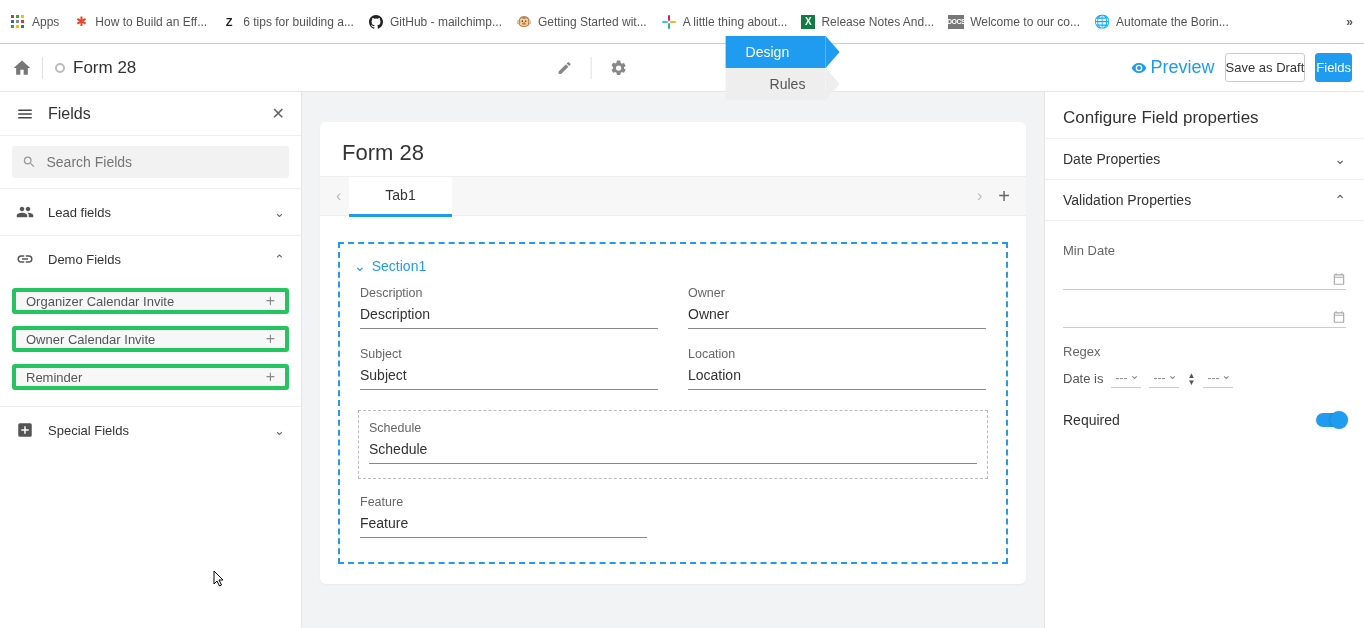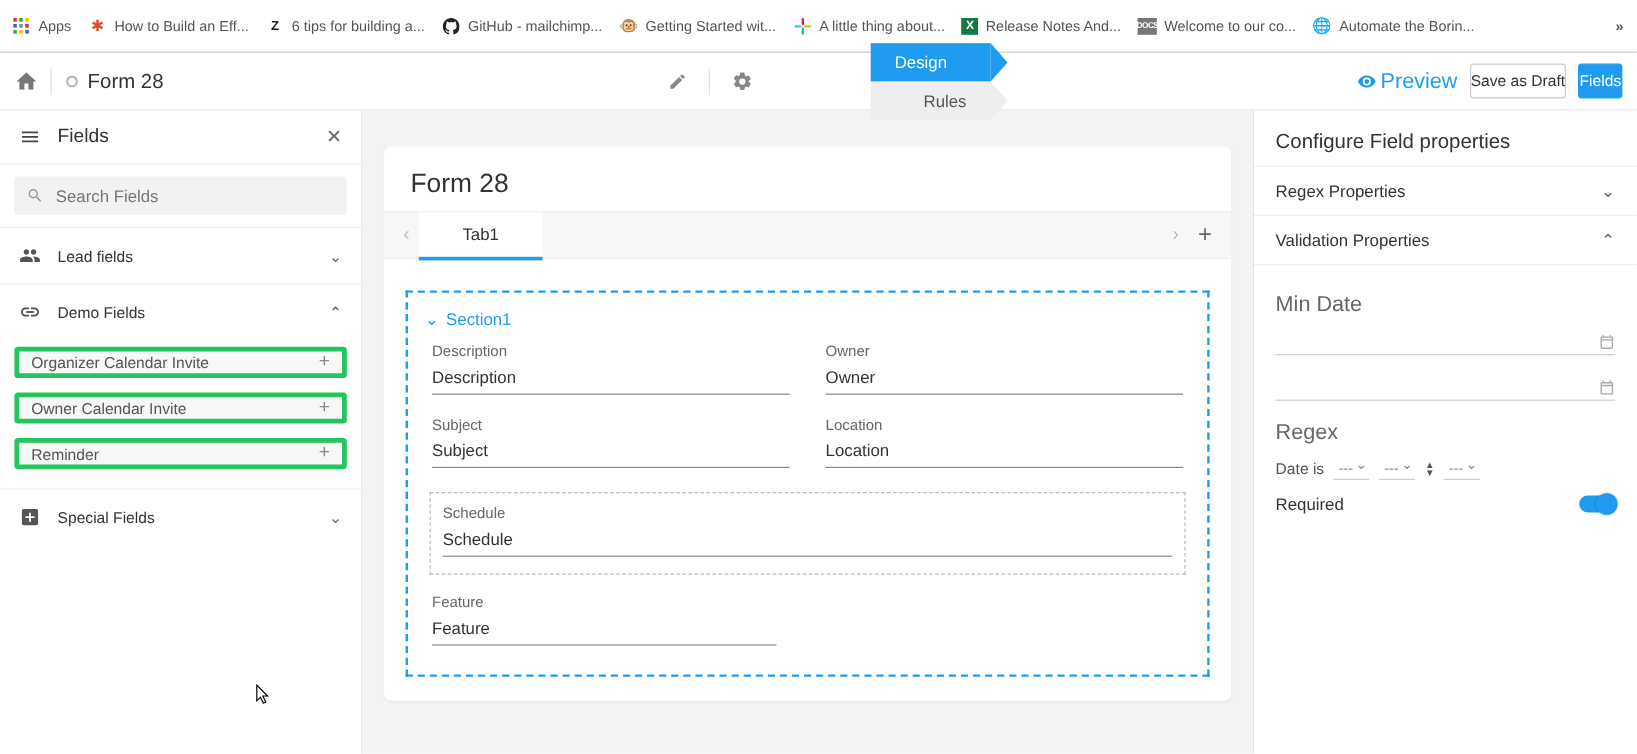--- a/index.html
+++ b/index.html
@@ -69,27 +69,27 @@
   .full-row .fval { max-width:100%; }
   .feature-row { margin:16px 6px 0; max-width:45%; }
 
   
   .panel-right { width:320px; border-left:1px solid #e5e5e5; padding:0 0 10px; font-size:14px; color:#333; }
   .panel-right .ptitle { padding:16px 18px 10px; font-size:17px; }
   .prop-row { display:flex; align-items:center; padding:12px 18px; border-top:1px solid #eee; cursor:pointer; }
   .prop-row .chev { margin-left:auto; color:#666; }
   .prop-body { padding:6px 18px 16px; border-top:1px solid #eee; }
   .prop-field { margin-top:16px; }
-  .prop-field .plabel { font-size:18px; color:#666; margin-bottom:10px; }
+  .prop-field .plabel { font-size:13px; color:#666; margin-bottom:10px; }
   .date-input { border-bottom:1px solid #ccc; height:22px; display:flex; align-items:center; justify-content:flex-end; color:#999; }
   .regex-row { display:flex; align-items:center; gap:8px; margin-top:6px; font-size:13px; color:#555; }
   .sel { border:none; border-bottom:1px solid #ccc; padding:2px 14px 2px 4px; color:#888; font-size:12px; background:transparent; position:relative; }
   .sel::after{ content:"⌄"; position:absolute; right:2px; top:-1px; color:#888; }
   .stepper { display:flex; flex-direction:column; font-size:8px; color:#555; line-height:7px; }
-  .required-row { display:flex; align-items:center; margin-top:12px; }
+  .required-row { display:flex; align-items:center; margin-top:24px; }
   .toggle { margin-left:auto; width:30px; height:14px; background:#1f9cf0; border-radius:8px; position:relative; }
   .toggle::after { content:""; position:absolute; right:-2px; top:-2px; width:18px; height:18px; background:#1f9cf0; border-radius:50%; box-shadow:0 0 2px rgba(0,0,0,.3); }
 
   svg { display:block; }
 </style>
 </head>
 <body>
 
 <div class="bookmarks-bar">
   <div class="bookmark">
@@ -308,21 +308,21 @@
           <div class="fval">Feature</div>
         </div>
       </div>
     </div>
   </div>
 
   <div class="panel-right">
     <div class="ptitle">Configure Field properties</div>
 
     <div class="prop-row">
-      <span>Regex Properties</span>
+      <span>Date Properties</span>
       <span class="chev">⌄</span>
     </div>
 
     <div class="prop-row">
       <span>Validation Properties</span>
       <span class="chev">⌃</span>
     </div>
 
     <div class="prop-body">
       <div class="prop-field">

